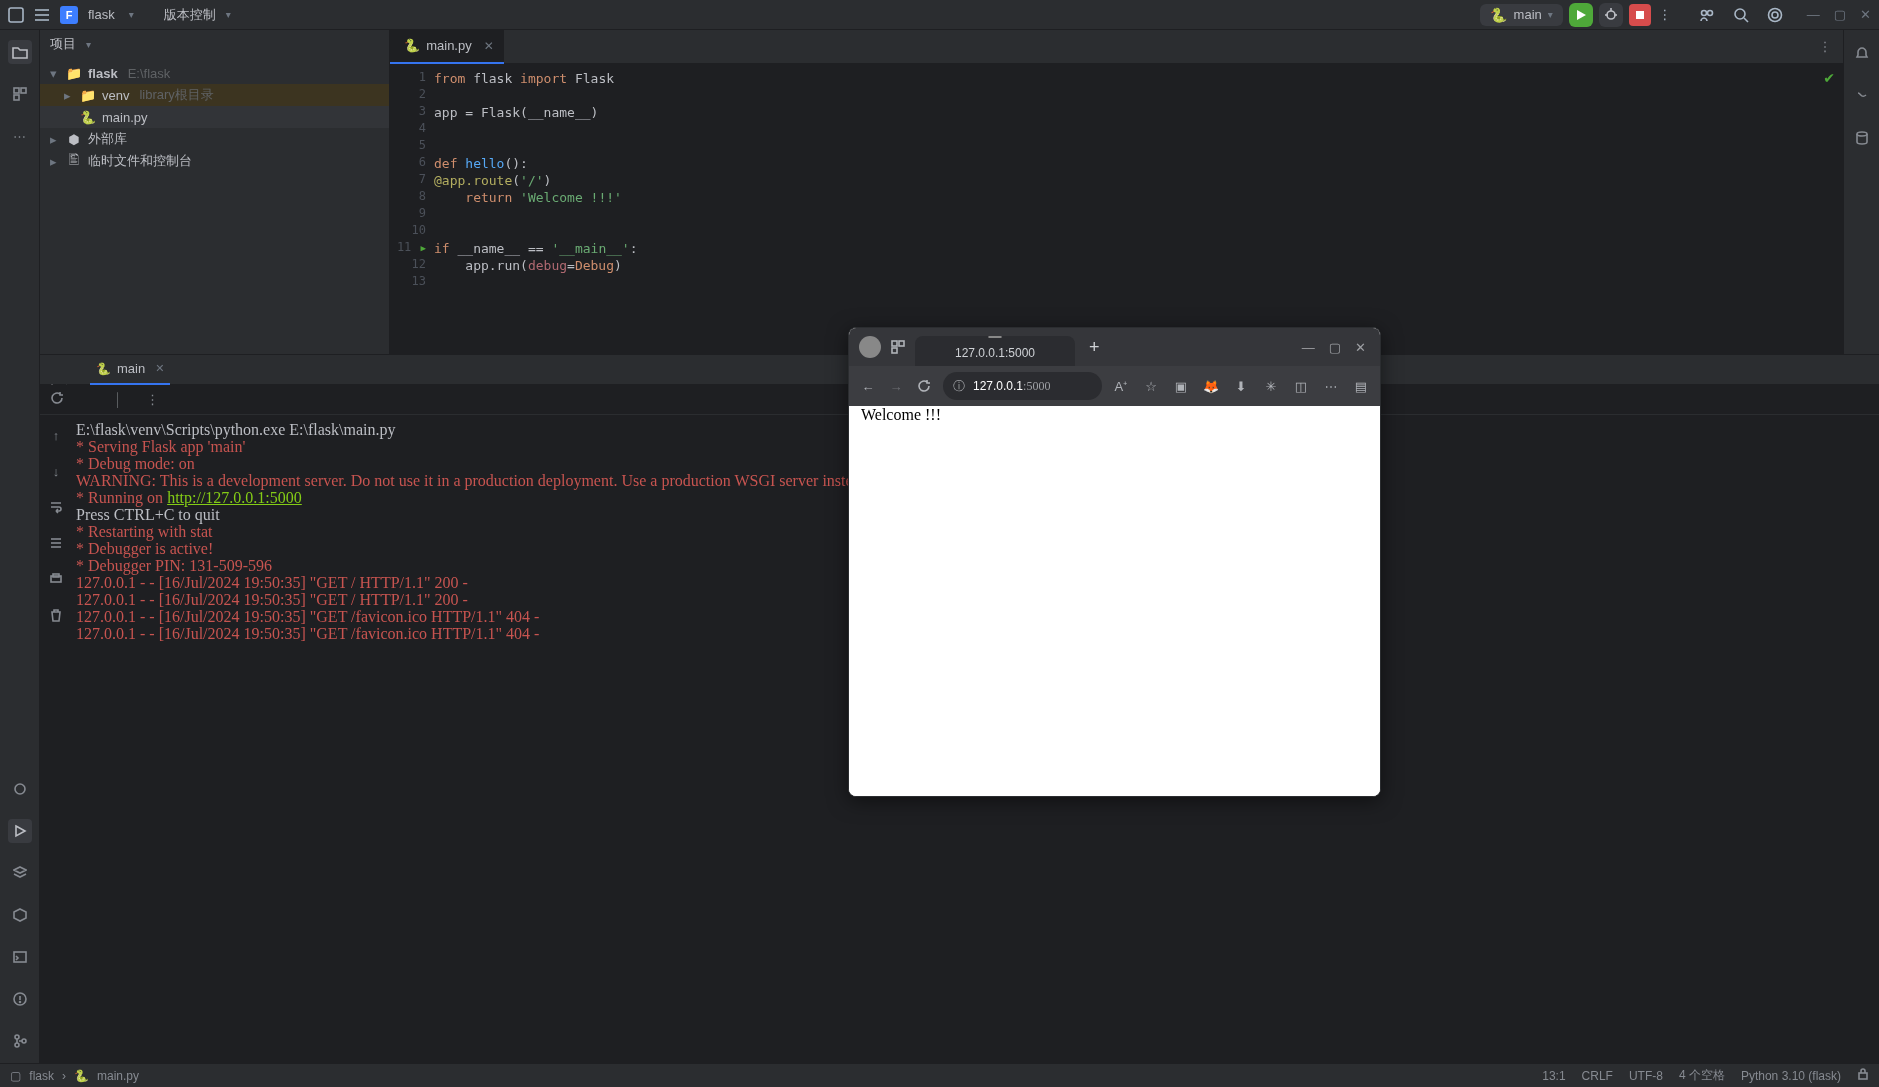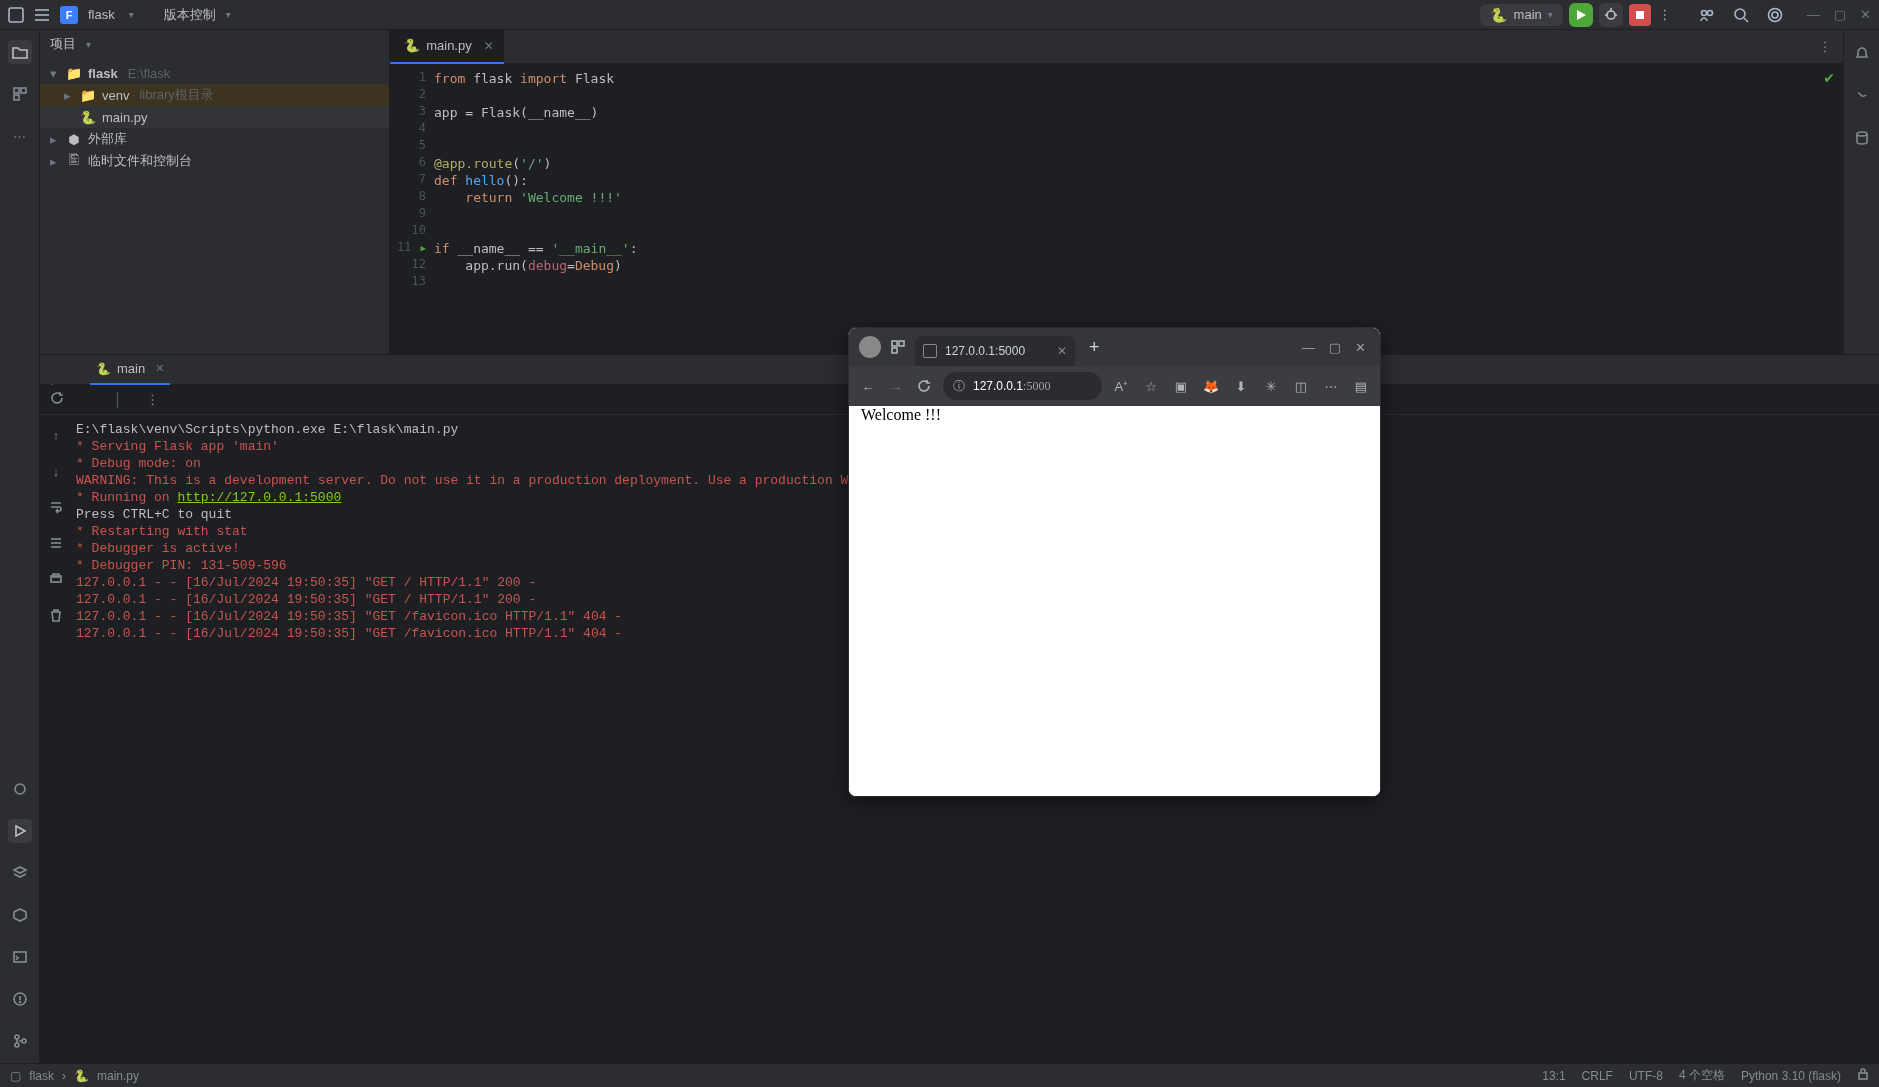--- a/index.html
+++ b/index.html
@@ -174,21 +174,21 @@
   border-bottom: 1px solid #2b2d30;
 }
 .rt-icon { width: 18px; color: #868a91; }
 .stop-sq { width: 14px; height: 14px; background: #d64c4c; border-radius: 2px; }
 .console-wrap { flex: 1; display: flex; }
 .console-left-strip {
   width: 32px; display: flex; flex-direction: column; gap: 12px;
   padding-top: 8px; align-items: center; color: #868a91;
 }
 .console {
-  flex: 1; font-family: Liberation Mono, monospace; font-size: 13px;
+  flex: 1; font-family: Liberation Serif, serif; font-size: 16px;
   padding: 6px 0 0 4px; line-height: 17px;
 }
 .c-plain { color: #bcbec4; }
 .c-red { color: #c75450; }
 .c-link { color: #84cc16; text-decoration: underline; }
 
 .statusbar {
   height: 24px;
   background: #2b2d30;
   border-top: 1px solid #1e1f22;
@@ -211,21 +211,21 @@
   overflow: hidden;
 }
 .br-tabs {
   height: 38px; background: #35363a;
   display: flex; align-items: end; padding: 0 6px; gap: 8px;
 }
 .br-profile { width: 22px; height: 22px; border-radius: 50%; background: #888; align-self: center; margin-left: 4px; }
 .br-tab {
   height: 30px; background: #2b2c30; border-radius: 8px 8px 0 0;
   display: flex; align-items: center; gap: 8px; padding: 0 8px;
-  min-width: 160px; color: #cfd2d6; font-size: 12px;
+  min-width: 160px; color: #cfd2d6; font-size: 12px; flex-direction: column;
 }
 .br-tab .fav { width: 14px; height: 14px; border: 1px solid #888; border-radius: 2px; }
 .br-tab .close { margin-left: auto; color: #888; }
 .br-newtab { color: #cfd2d6; align-self: center; font-size: 18px; padding: 0 6px; }
 .br-winctl { margin-left: auto; align-self: center; display: flex; gap: 14px; color: #9ea0a4; padding-right: 8px; }
 .br-toolbar {
   height: 40px; background: #3c3d41;
   display: flex; align-items: center; gap: 10px; padding: 0 10px;
 }
 .br-ico { width: 18px; color: #b0b3b8; display: inline-flex; justify-content: center; }
@@ -448,22 +448,22 @@
               <div class="gline">11 <span style="color:#4ea839;font-size:9px;margin-left:2px">▶</span></div>
               <div class="gline">12</div>
               <div class="gline">13</div>
             </div>
           <div class="code">
             <div class="code-line"><span class="kw">from</span><span class="plain"> flask </span><span class="kw">import</span><span class="plain"> Flask</span></div>
             <div class="code-line"></div>
             <div class="code-line"><span class="plain">app = Flask(</span><span class="plain">__name__</span><span class="plain">)</span></div>
             <div class="code-line"></div>
             <div class="code-line"></div>
+            <div class="code-line"><span class="kw">def </span><span class="fn">hello</span><span class="plain">():</span></div>
             <div class="code-line"><span class="decor">@app.route</span><span class="plain">(</span><span class="str">'/'</span><span class="plain">)</span></div>
-            <div class="code-line"><span class="kw">def </span><span class="fn">hello</span><span class="plain">():</span></div>
             <div class="code-line"><span class="plain">    </span><span class="kw">return </span><span class="str">'Welcome !!!'</span></div>
             <div class="code-line"></div>
             <div class="code-line"></div>
             <div class="code-line"><span class="kw">if </span><span class="plain">__name__</span><span class="plain"> == </span><span class="str">'__main__'</span><span class="plain">:</span></div>
             <div class="code-line"><span class="plain">    app.run(</span><span class="param">debug</span><span class="plain">=</span><span class="kw">Debug</span><span class="plain">)</span></div>
             <div class="code-line"></div>
           </div>
         </div>
       </div>
 

